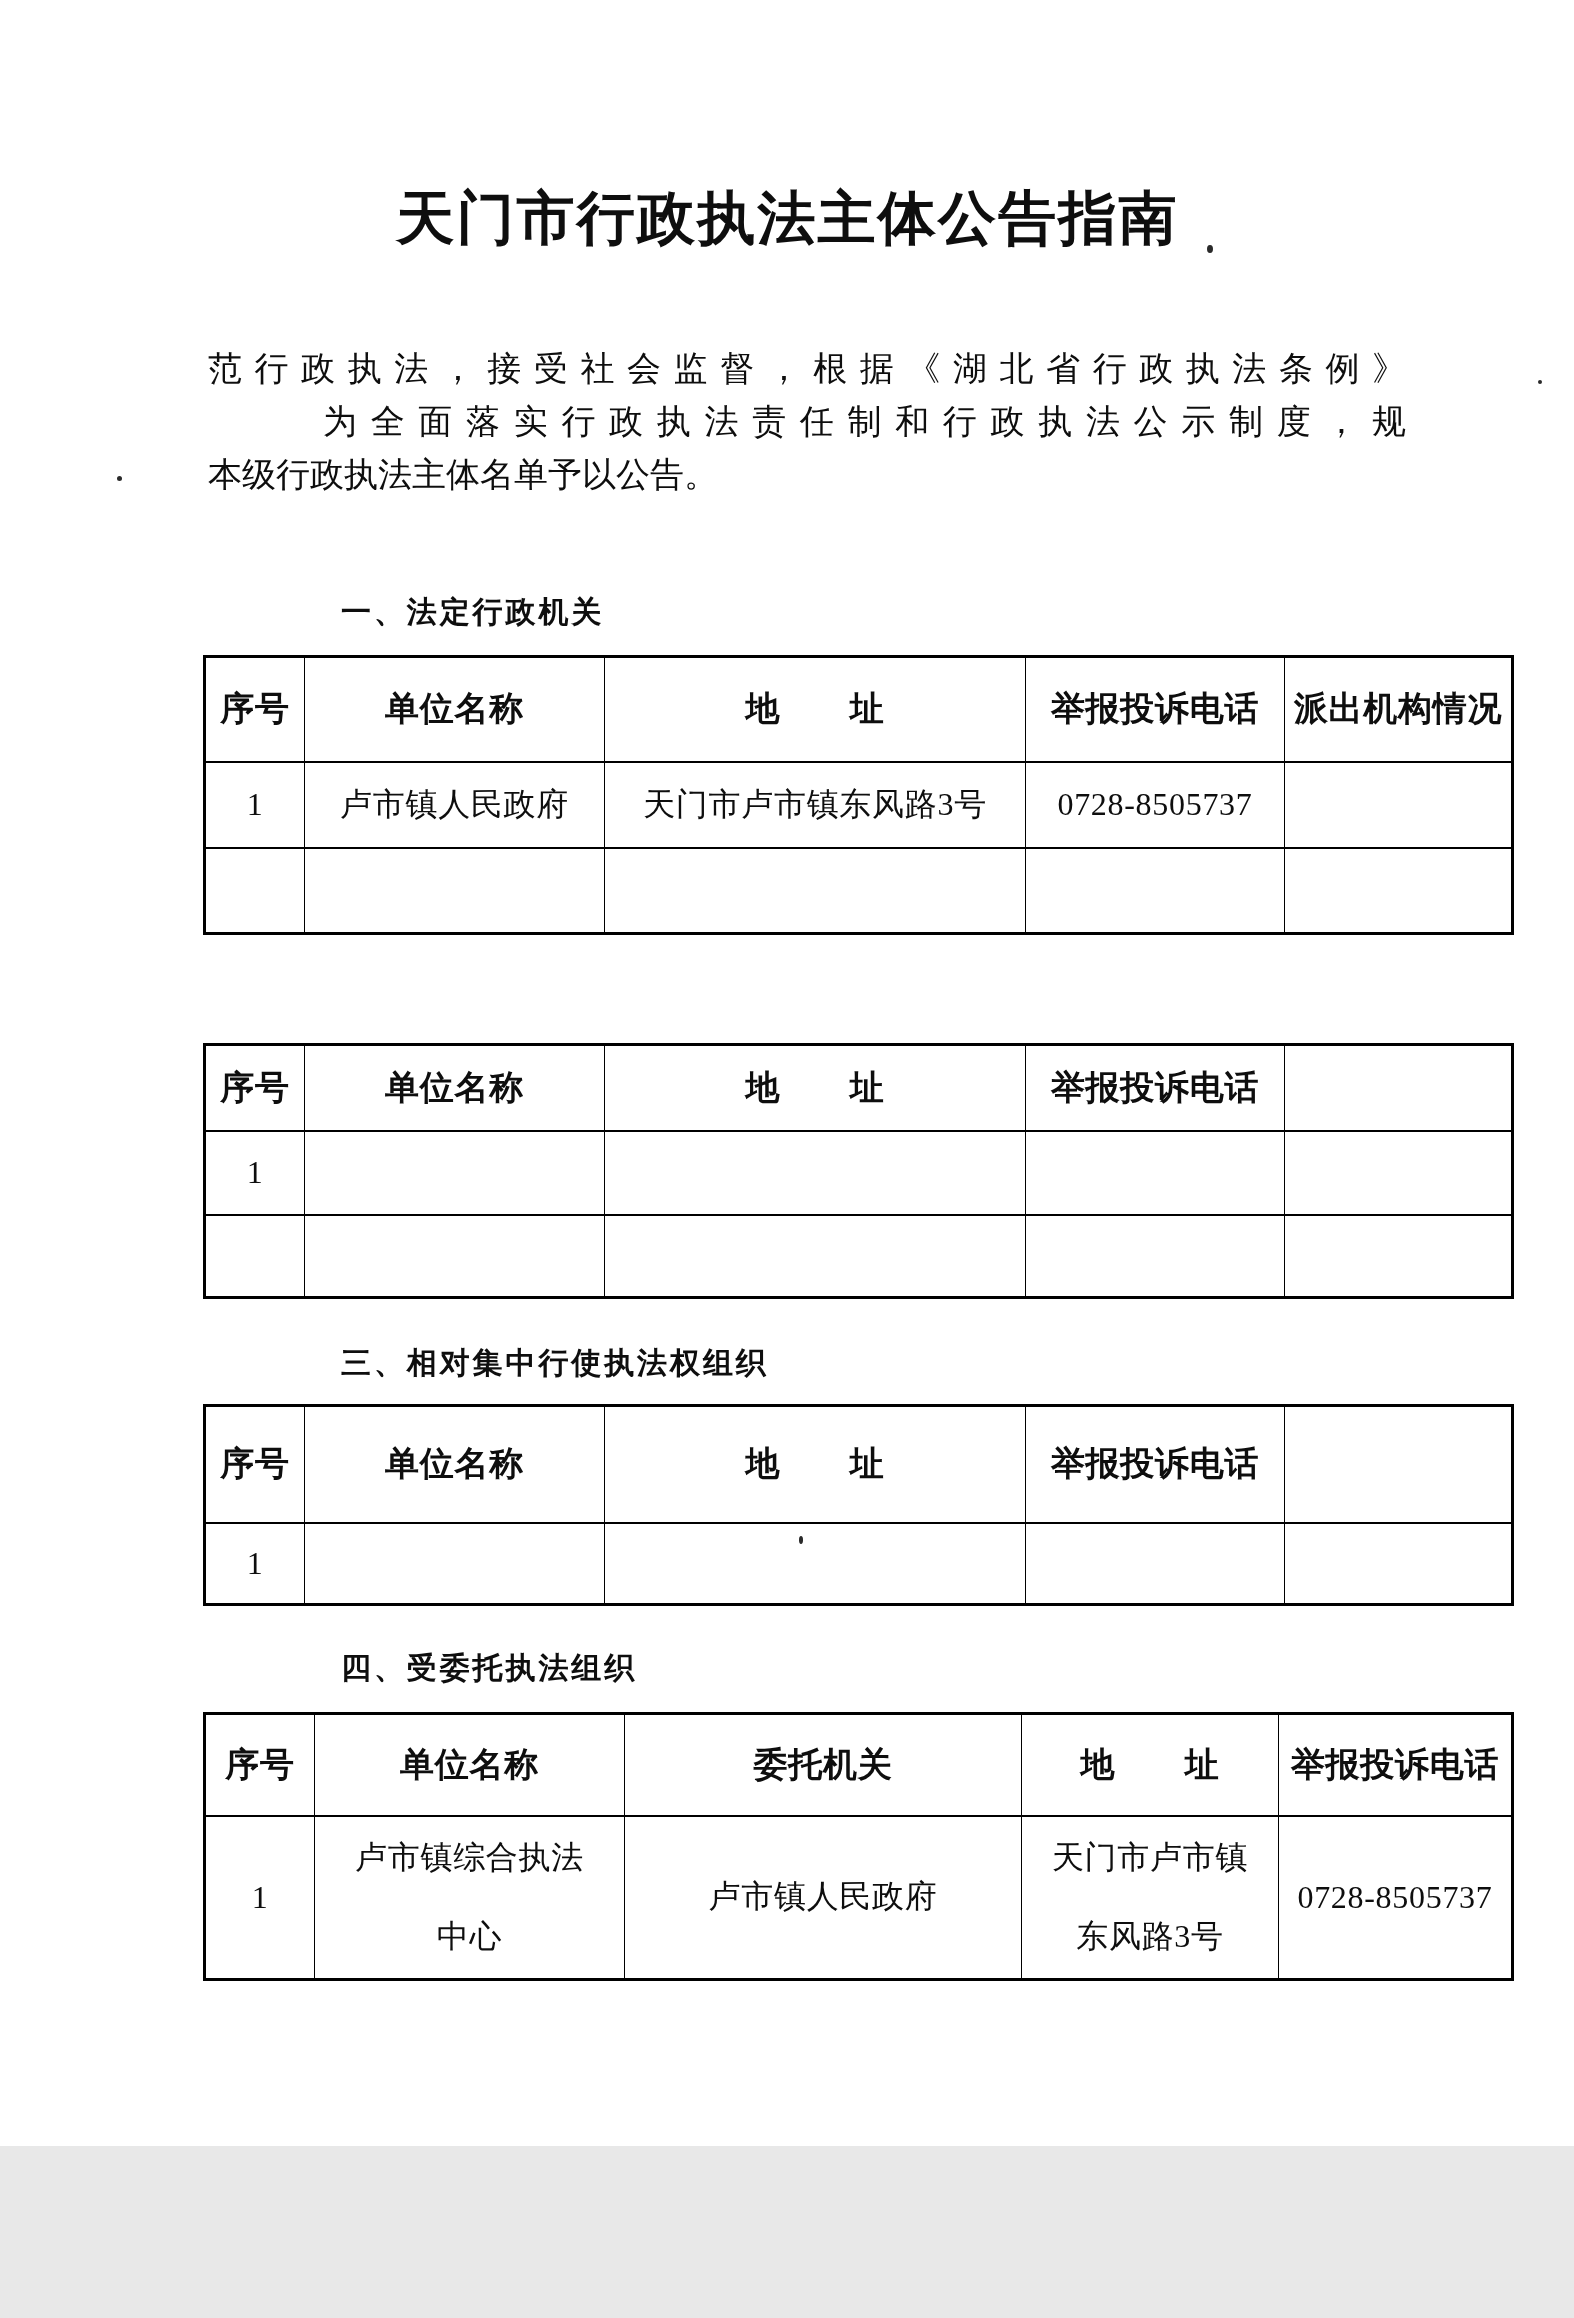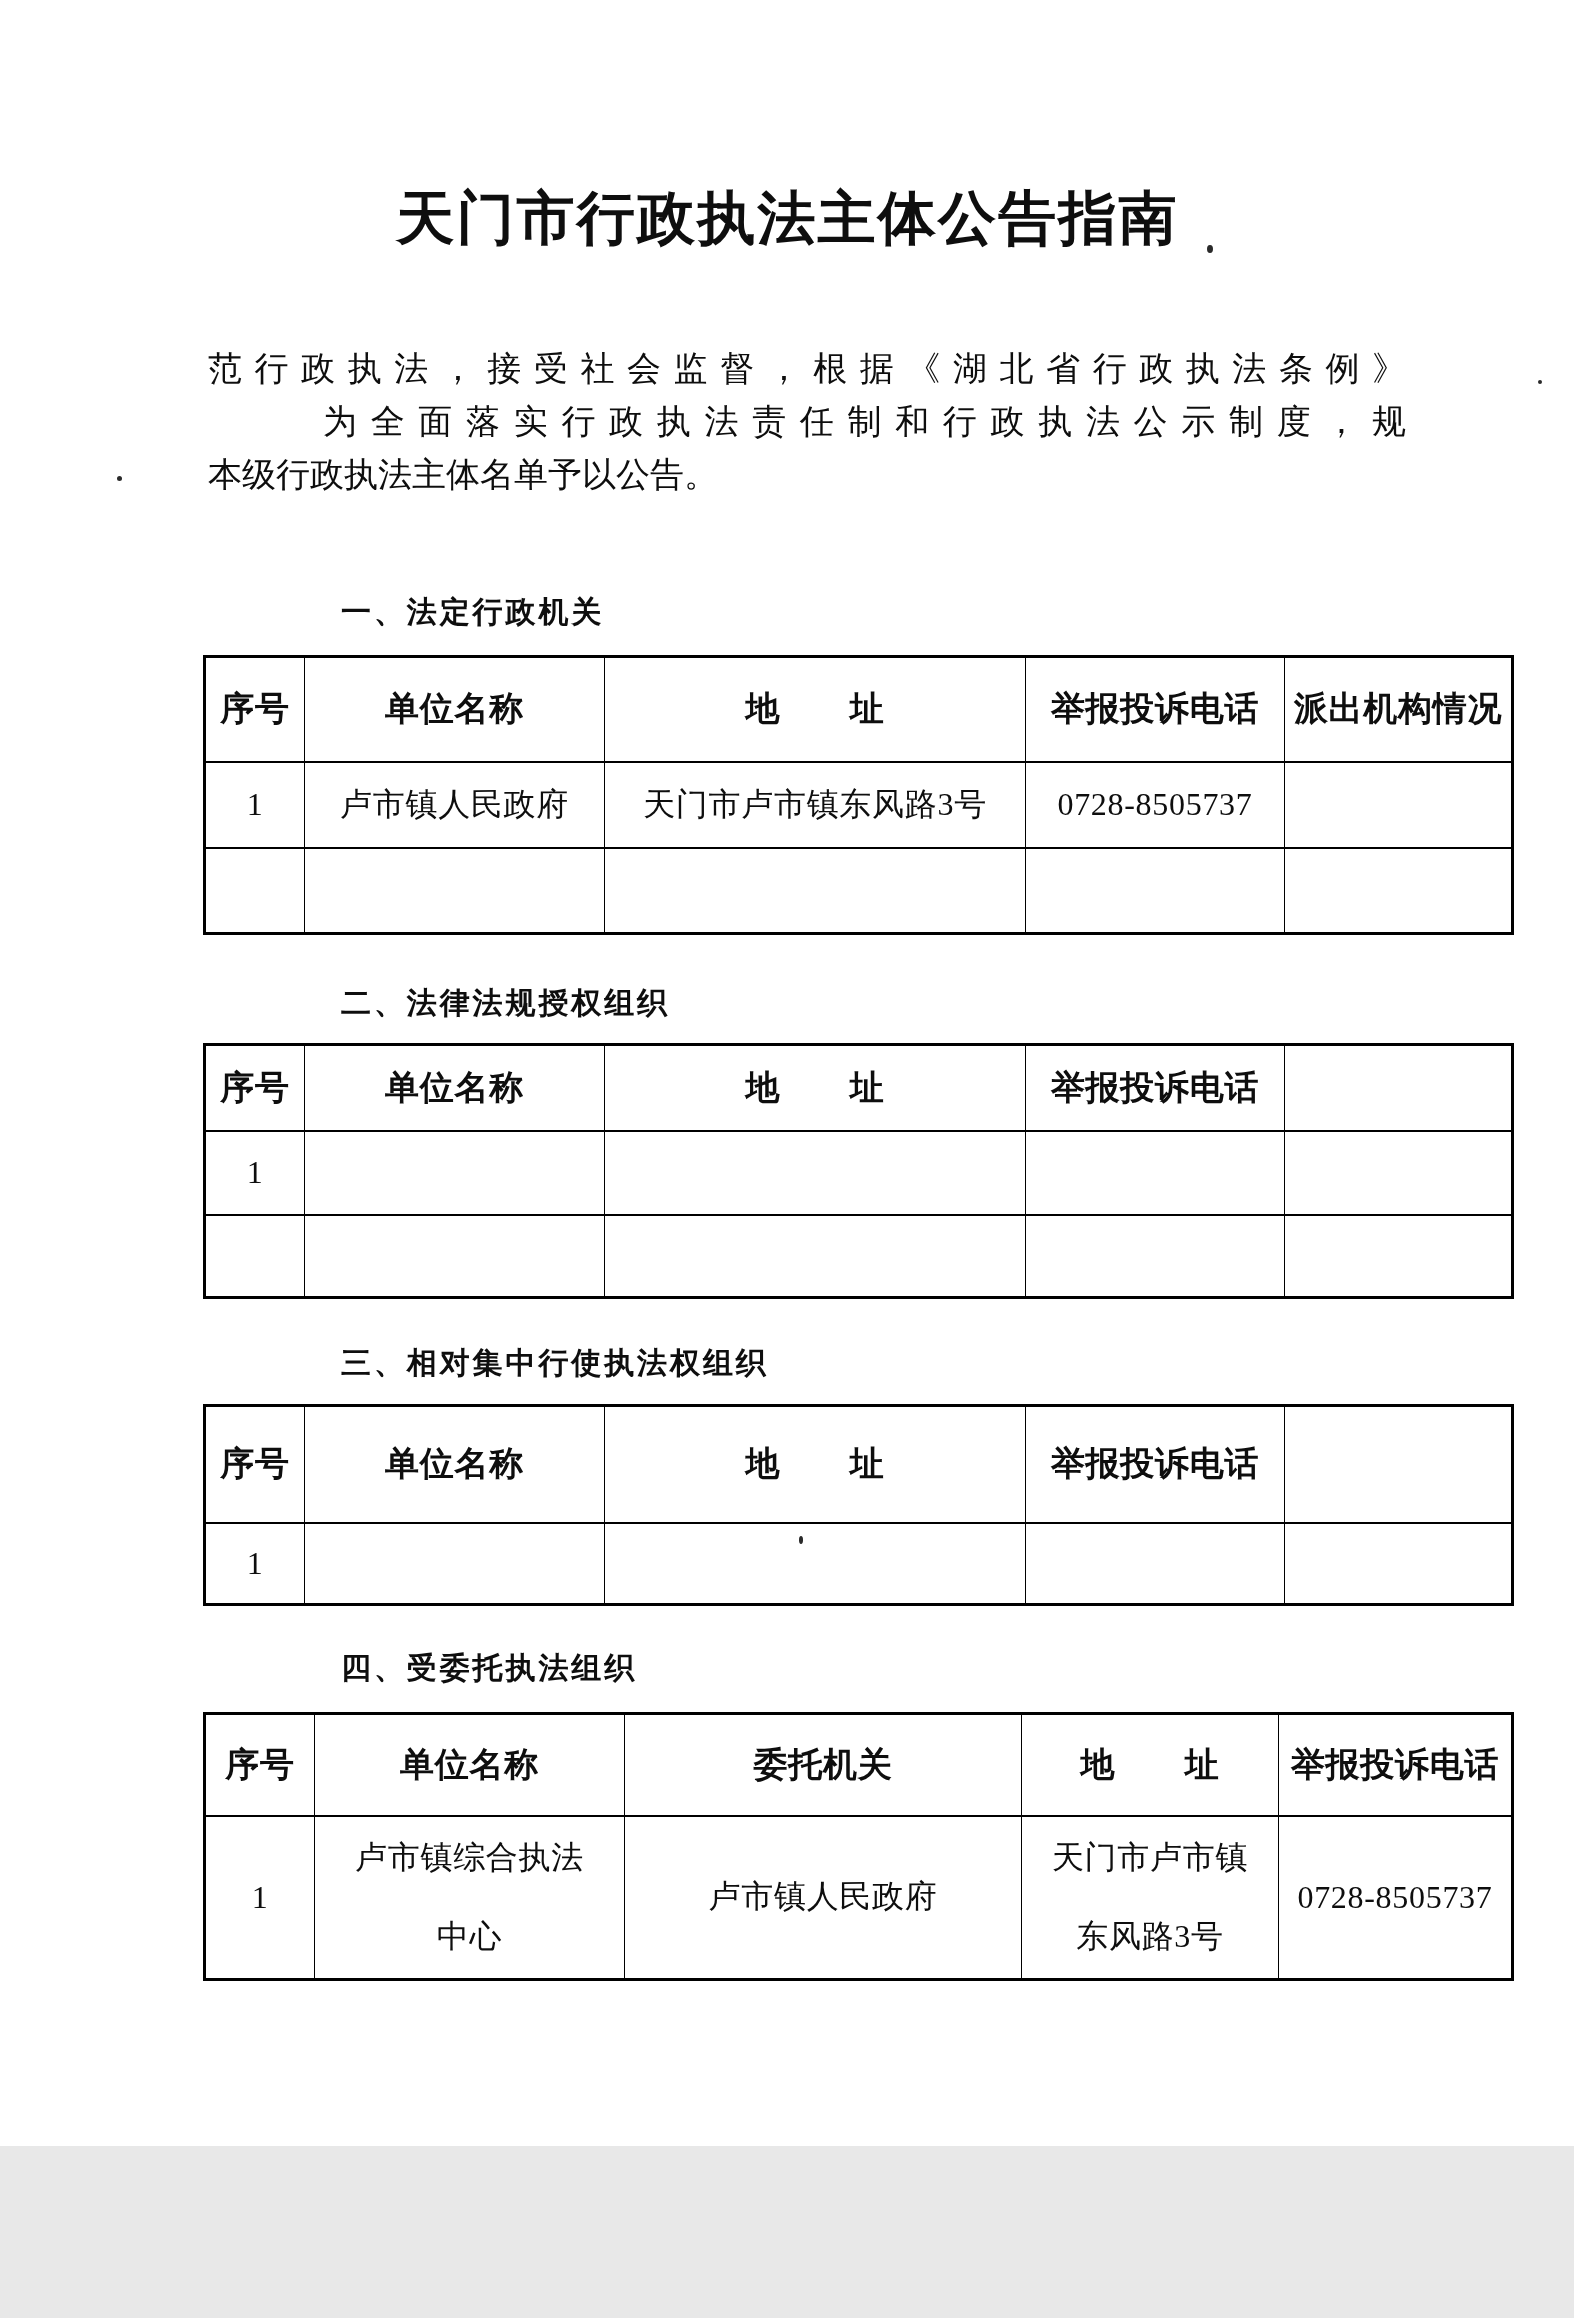--- a/index.html
+++ b/index.html
@@ -97,21 +97,20 @@
     <tr class="h118">
       <td></td>
       <td></td>
       <td></td>
       <td></td>
       <td></td>
     </tr>
   </tbody>
     </table>
 
-  <div class="sec-heading" id="h2">二、法律法规授权组织</div>
 
   <table class="doc-table" id="t2">
     <colgroup>
         <col class="c1">
         <col class="c2">
         <col class="c3">
         <col class="c4">
         <col class="c5">
       </colgroup>
     <tbody>

